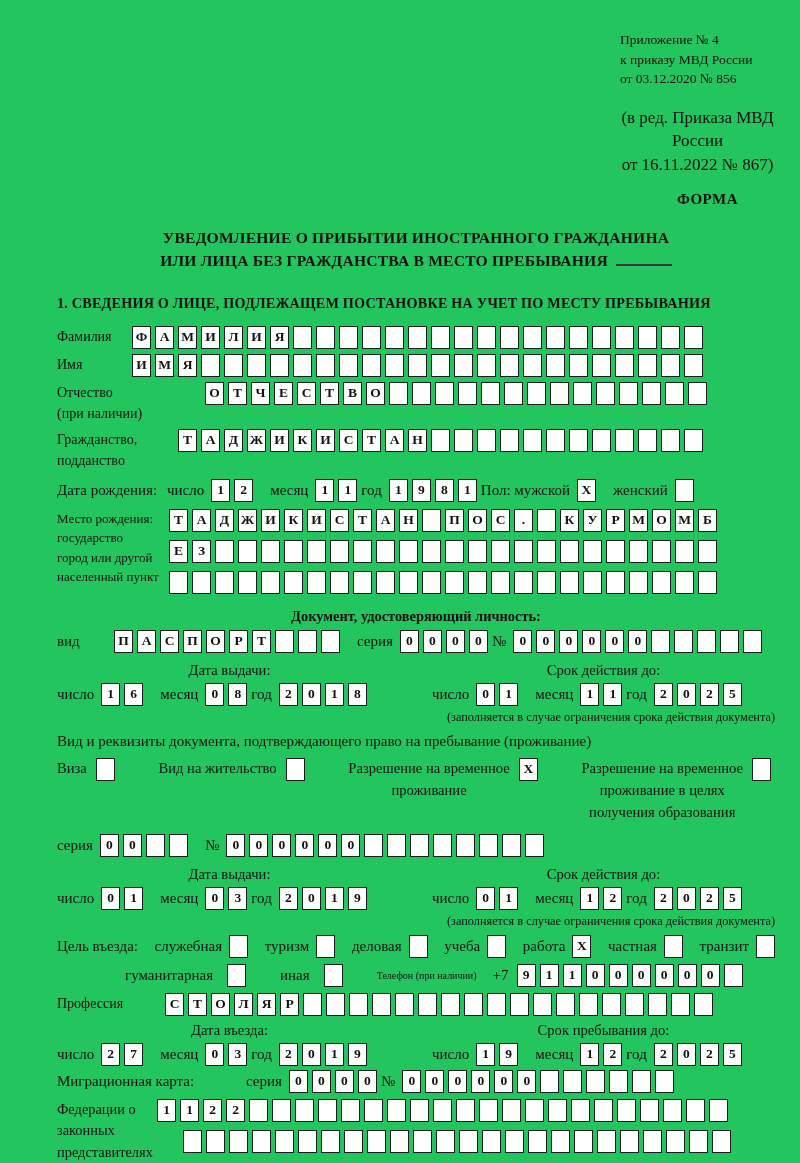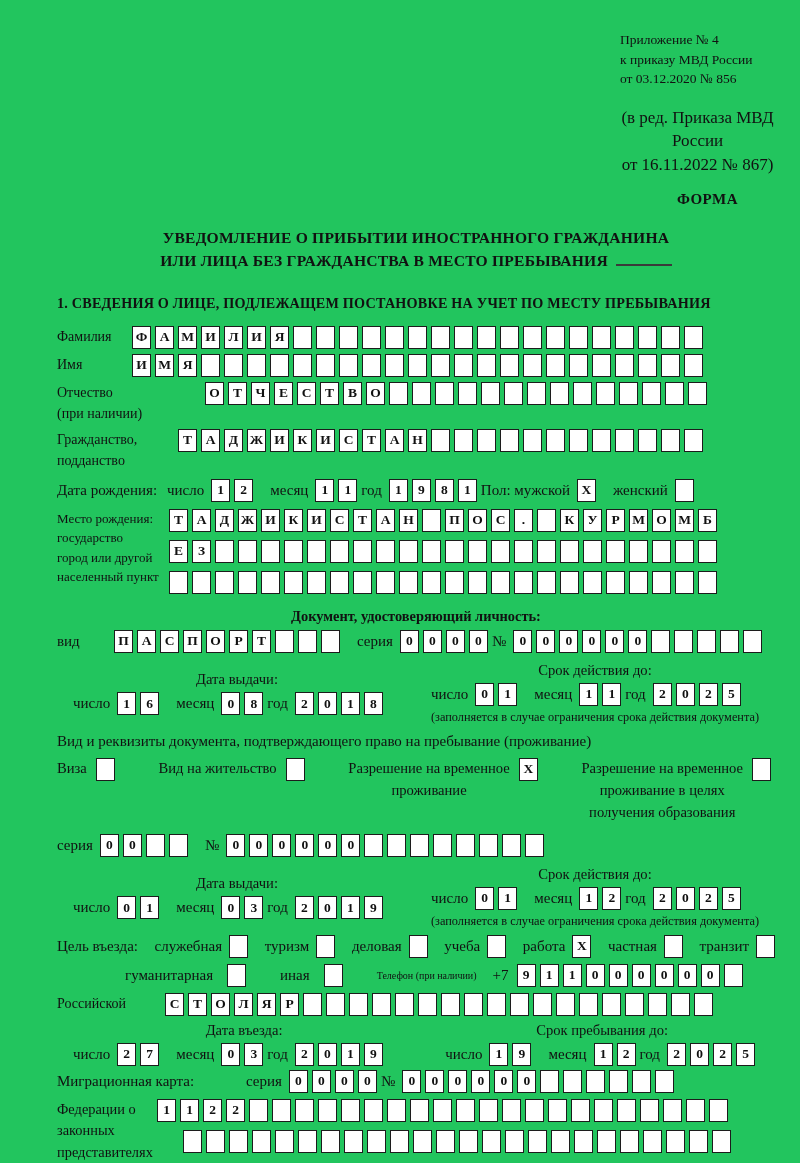--- a/index.html
+++ b/index.html
@@ -29,21 +29,21 @@
   .cells{display:flex;flex:0 0 auto;}
   .cell{
     width:17px;height:21px;border:1.6px solid #1c1c1c;margin-right:4px;
     display:inline-flex;align-items:center;justify-content:center;
     font-size:13.5px;font-weight:700;background:#fff;flex:0 0 auto;
   }
   .stack .cells{margin-bottom:8px;}
   .sub{font-size:15px;margin-right:7px;flex:0 0 auto;}
   .gapL{margin-left:13px;}
   
-  .datepair{display:flex;align-items:center;margin:9px 16px 3px;}
+  .datepair{display:flex;align-items:flex-start;margin:9px 0 3px;}
   .dp-left{width:345px;}
   .dp-right{flex:1;padding-left:30px;box-sizing:border-box;}
   .dp-head{text-align:center;font-size:14.6px;margin-bottom:4px;}
   .dp-fields{display:flex;align-items:center;}
   .dp-note{font-size:12.3px;margin-top:4px;text-align:right;white-space:nowrap;}
   
   .resline{font-size:15px;margin:8px 0 2px;}
   .optrow{display:flex;align-items:flex-start;justify-content:space-between;margin:8px 0 4px;width:718px;gap:16px;}
   .opt{display:flex;align-items:flex-start;}
   .opt .cell{margin-left:9px;}
@@ -596,21 +596,21 @@
           <span class="cell">0</span>
           <span class="cell">0</span>
           <span class="cell">0</span>
           <span class="cell">0</span>
           <span class="cell">0</span>
           <span class="cell"></span>
         </span>
     </div>
 
     <div class="row">
-      <div class="lbl w108">Российской</div>
+      <div class="lbl w108">Профессия</div>
       <div class="cells">
           <span class="cell">С</span>
           <span class="cell">Т</span>
           <span class="cell">О</span>
           <span class="cell">Л</span>
           <span class="cell">Я</span>
           <span class="cell">Р</span>
           <span class="cell"></span>
           <span class="cell"></span>
           <span class="cell"></span>

